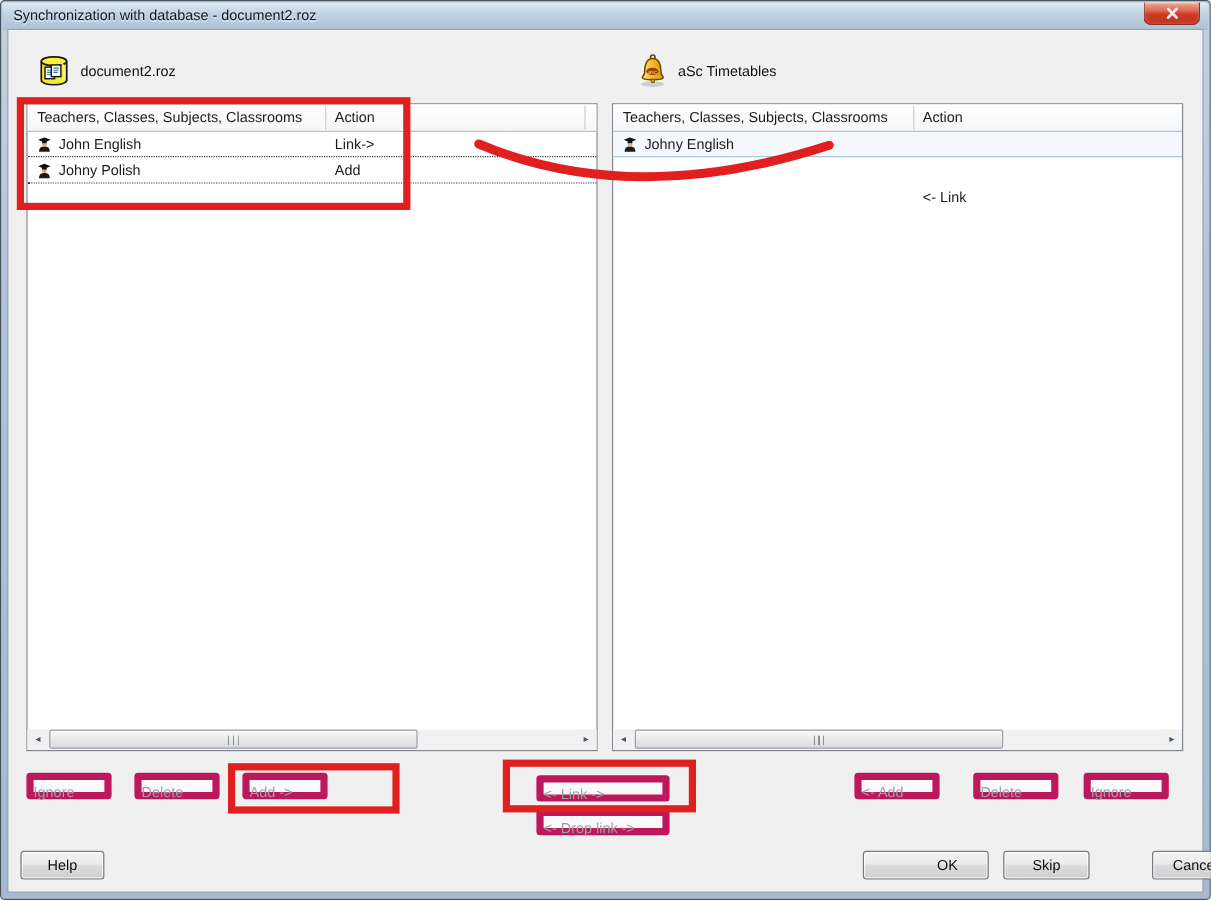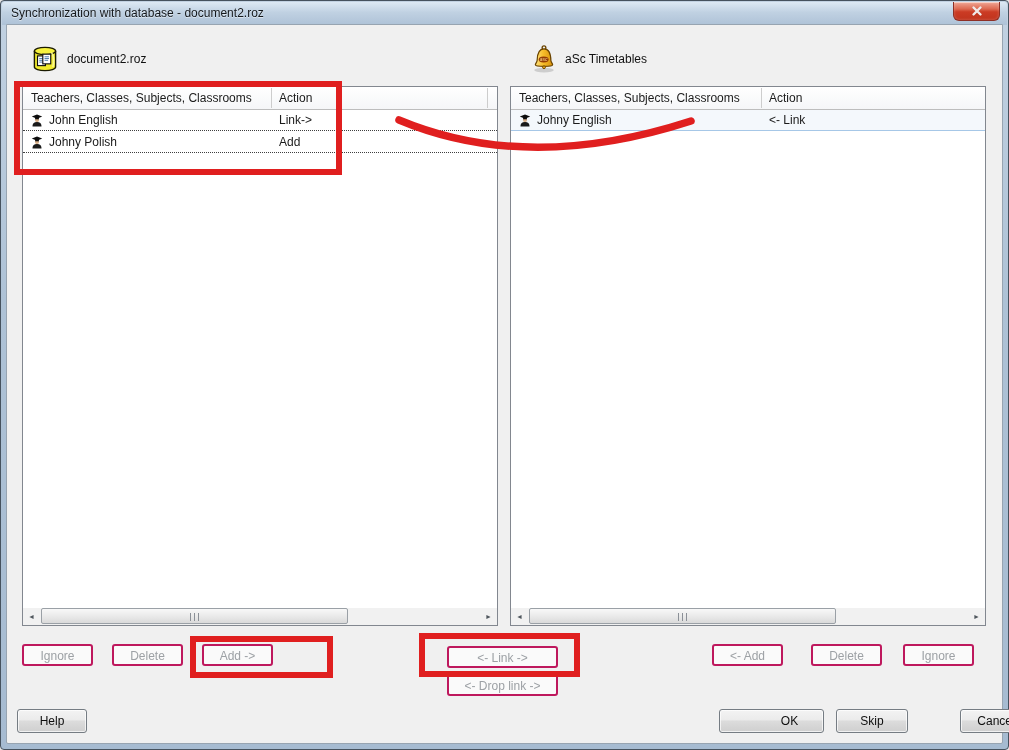--- a/index.html
+++ b/index.html
@@ -51,22 +51,22 @@
     font-size:7px;color:#4f565d;background:#f1f1f1;cursor:pointer;}
   .sbtn.l{left:0}.sbtn.r{right:0}
   .sthumb{position:absolute;left:18px;top:0;width:307px;height:16px;box-sizing:border-box;
     background:linear-gradient(180deg,#f8f8f8 0%,#eaeaea 50%,#dadada 100%);
     border:1px solid #9aa0a6;border-radius:2px;cursor:pointer;}
   .sthumb::after{content:"";position:absolute;left:50%;top:4px;width:9px;height:8px;margin-left:-5px;
     background:repeating-linear-gradient(90deg,#8b9097 0 1px,transparent 1px 4px);}
 
   
   .fbtn{position:absolute;height:22px;box-sizing:border-box;background:#fafafa;
-    border:2px solid #be185d;border-radius:3px;color:#9da1a5;font-size:12px;
-    text-align:center;line-height:20px;cursor:default;white-space:nowrap;}
+    border:6px solid #be185d;border-radius:3px;color:#9da1a5;font-size:12px;
+    text-align:left;line-height:20px;cursor:default;white-space:nowrap;}
   .wbtn{position:absolute;height:24px;box-sizing:border-box;
     background:linear-gradient(180deg,#f3f3f3 0%,#ebebeb 45%,#dcdcdc 50%,#cfcfcf 100%);
     border:1px solid #757c83;border-radius:3px;color:#0e0e0e;font-size:12px;
     text-align:center;line-height:22px;box-shadow:inset 0 0 0 1px rgba(255,255,255,.7);cursor:pointer;}
 
   
   .ann{position:absolute;border:6px solid #e01f1f;box-sizing:border-box;z-index:55;pointer-events:none;}
   .curve{position:absolute;left:0;top:0;z-index:60;pointer-events:none;}
 </style>
 </head>
@@ -160,21 +160,21 @@
   </div>
 
   <div class="lrow linkedrow" style="top:23px;">
     <svg width="12" height="15" viewBox="0 0 12 14">
       <path d="M1.5 13 C1.5 9.6 3.5 8.6 6 8.6 C8.5 8.6 10.5 9.6 10.5 13 Z" fill="#1a1a1a"></path>
       <circle cx="6" cy="6.6" r="2.1" fill="#d8b08a"></circle>
       <path d="M0.8 3 L6 1 L11.2 3 L6 5.2 Z" fill="#0d0d0d"></path>
       <rect x="4.1" y="4.2" width="3.8" height="1.6" fill="#0d0d0d"></rect>
     </svg>
     <span class="nm">Johny English</span>
-    <span class="act" style="left:258px;">&lt;- Link</span>
+    <span class="act" style="left:258px;margin-top:44px;">&lt;- Link</span>
   </div>
 
   <div class="hscroll">
     <div class="sbtn l">◄</div>
     <div class="sthumb"></div>
     <div class="sbtn r">►</div>
   </div>
 </div>
 
 <div class="fbtn" style="left:22px;top:644px;width:71px;">Ignore</div>

